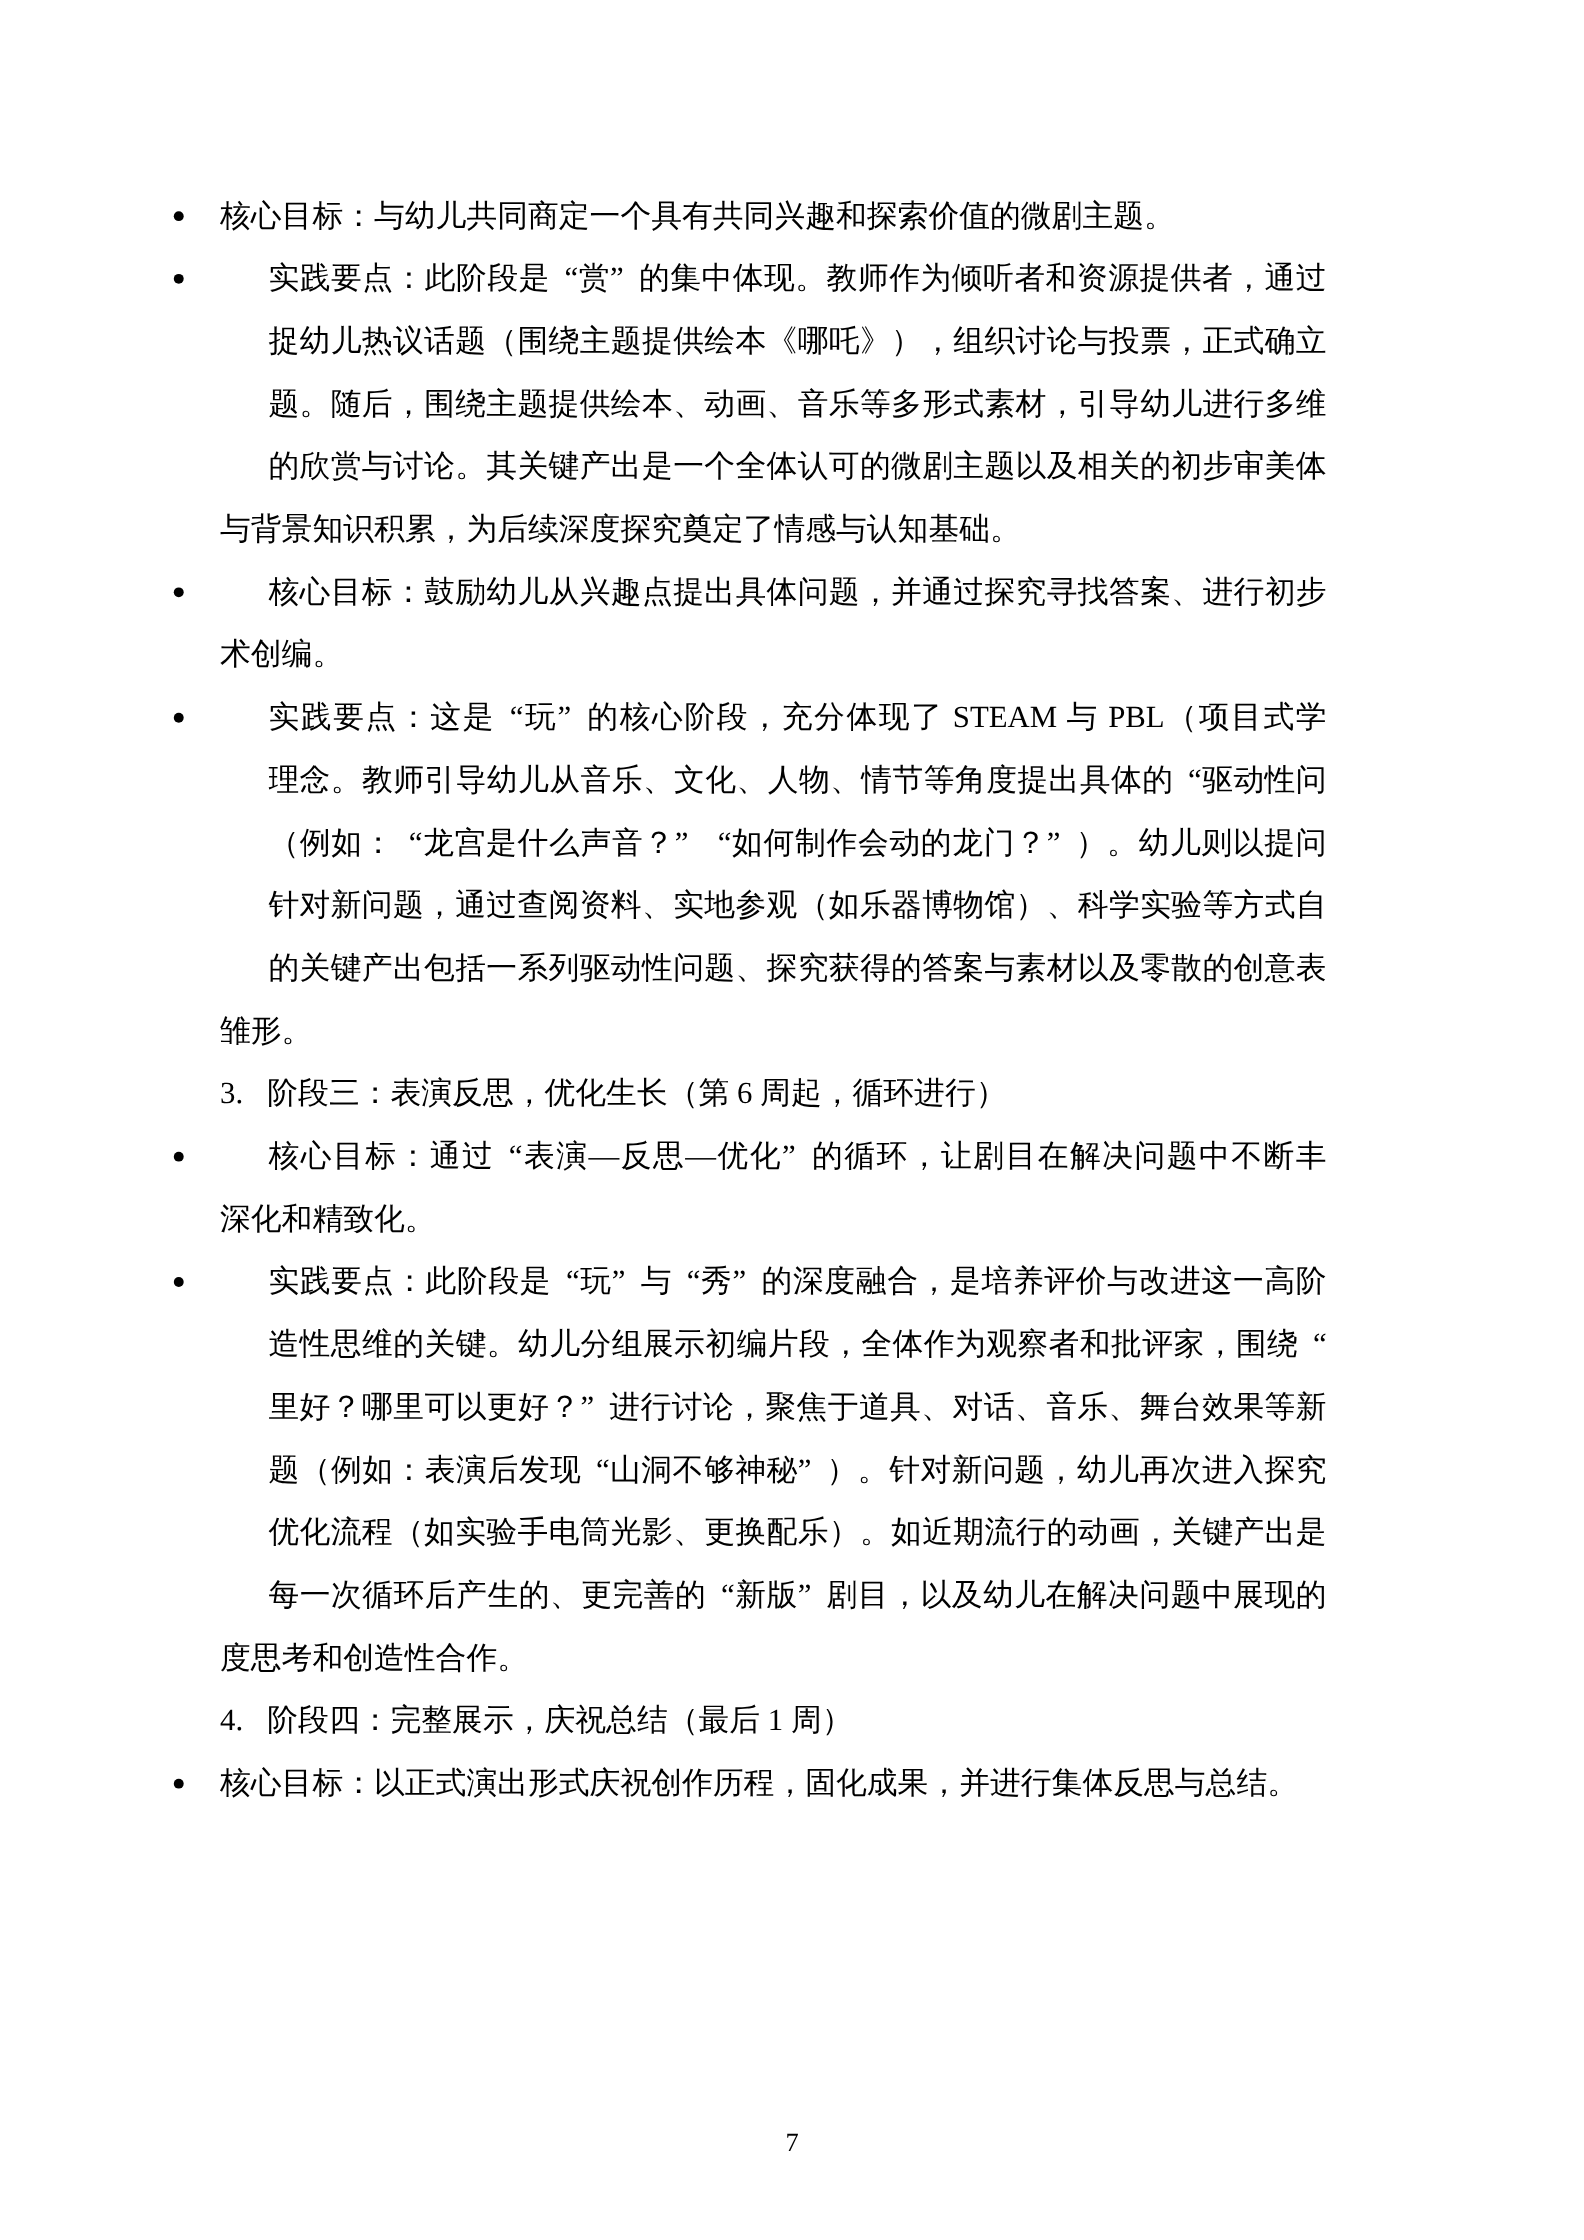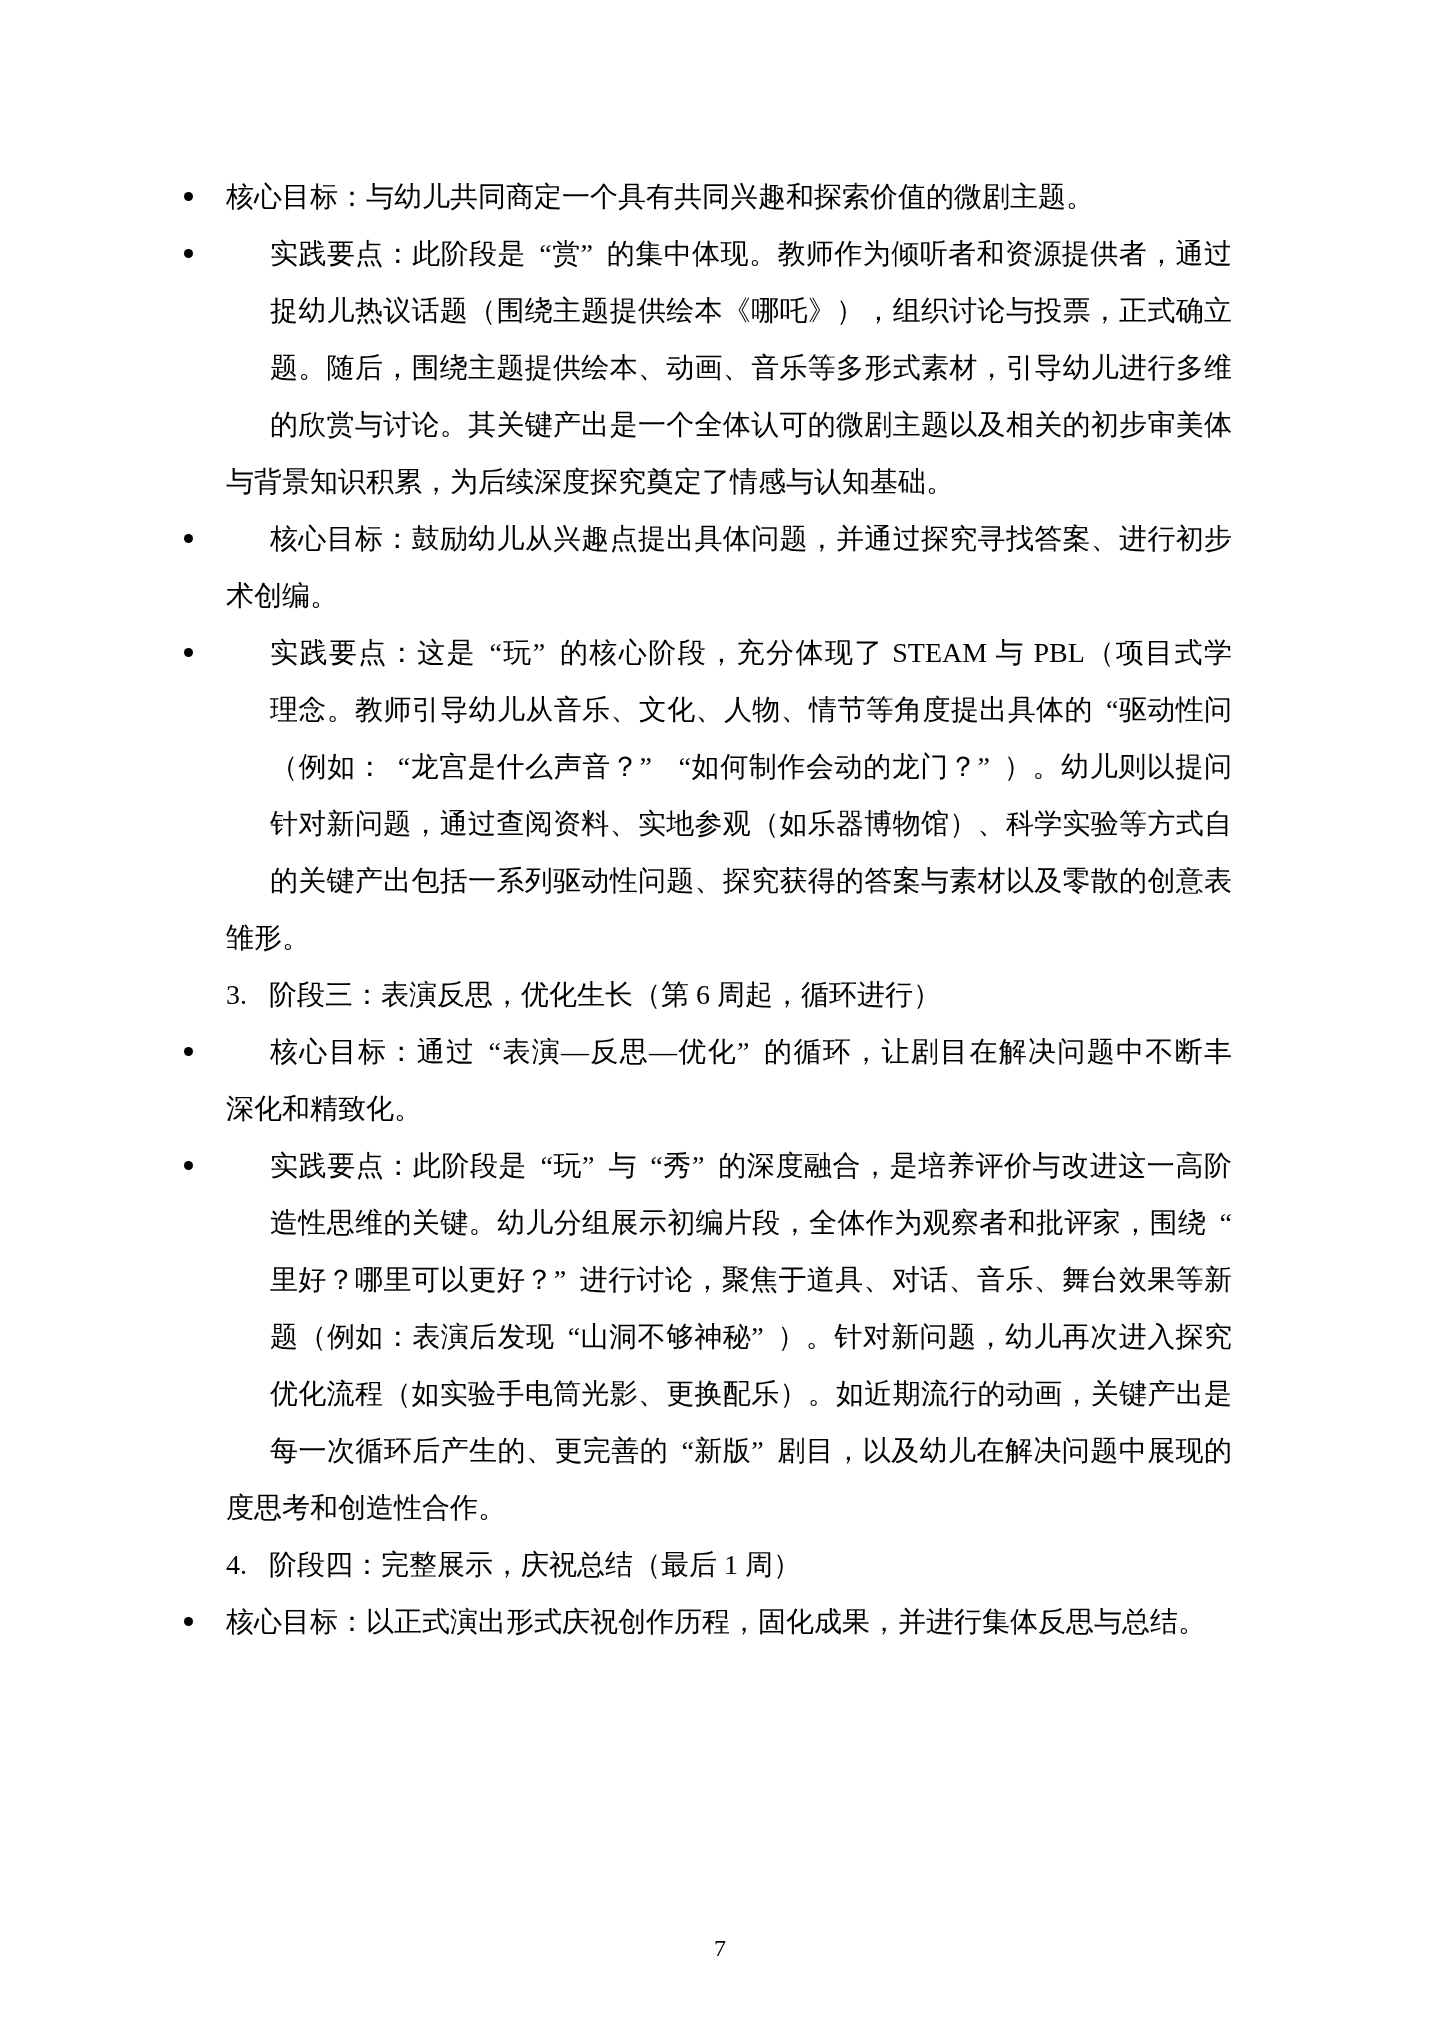--- a/index.html
+++ b/index.html
@@ -7,21 +7,21 @@
     width: 1440px;
     height: 2036px;
     position: relative;
     background: #ffffff;
     color: #000000;
     font-family: "Liberation Serif", "DejaVu Serif", serif;
     overflow: hidden;
   }
   .doc-body {
     position: absolute;
-    left: 226px;
+    left: 200px;
     top: 168px;
     width: 1006px;
   }
   .item { position: relative; }
   .line {
     height: 57px;
     line-height: 57px;
     font-size: 28px;
     overflow: hidden;
   }

